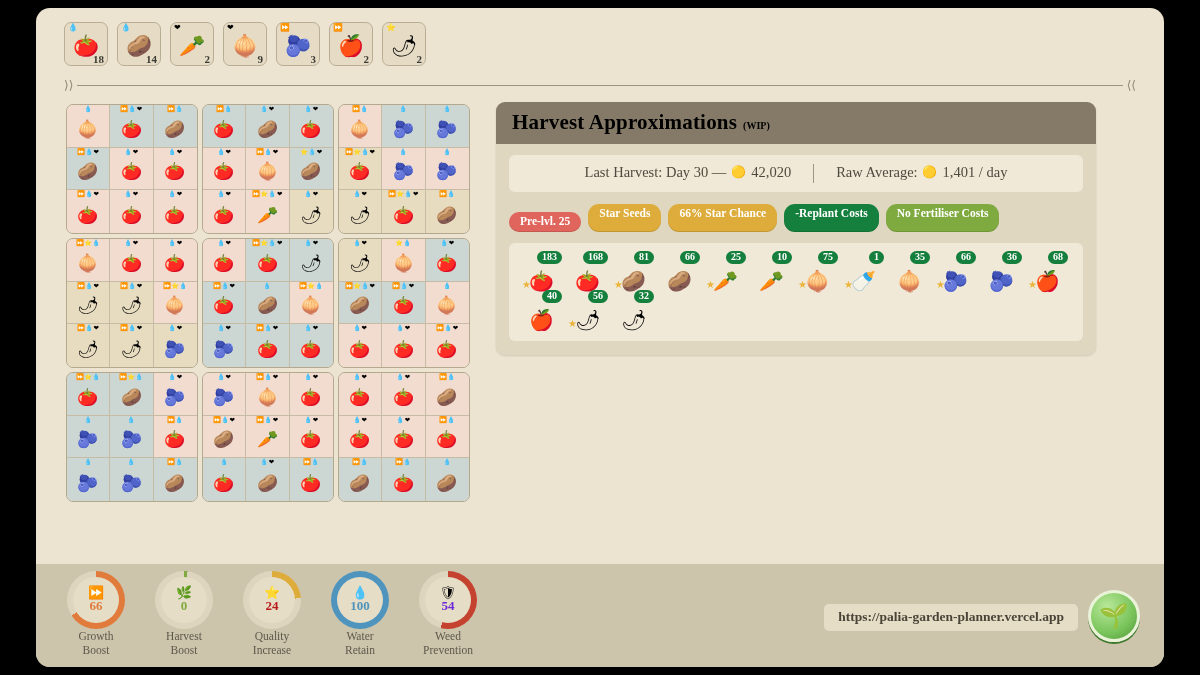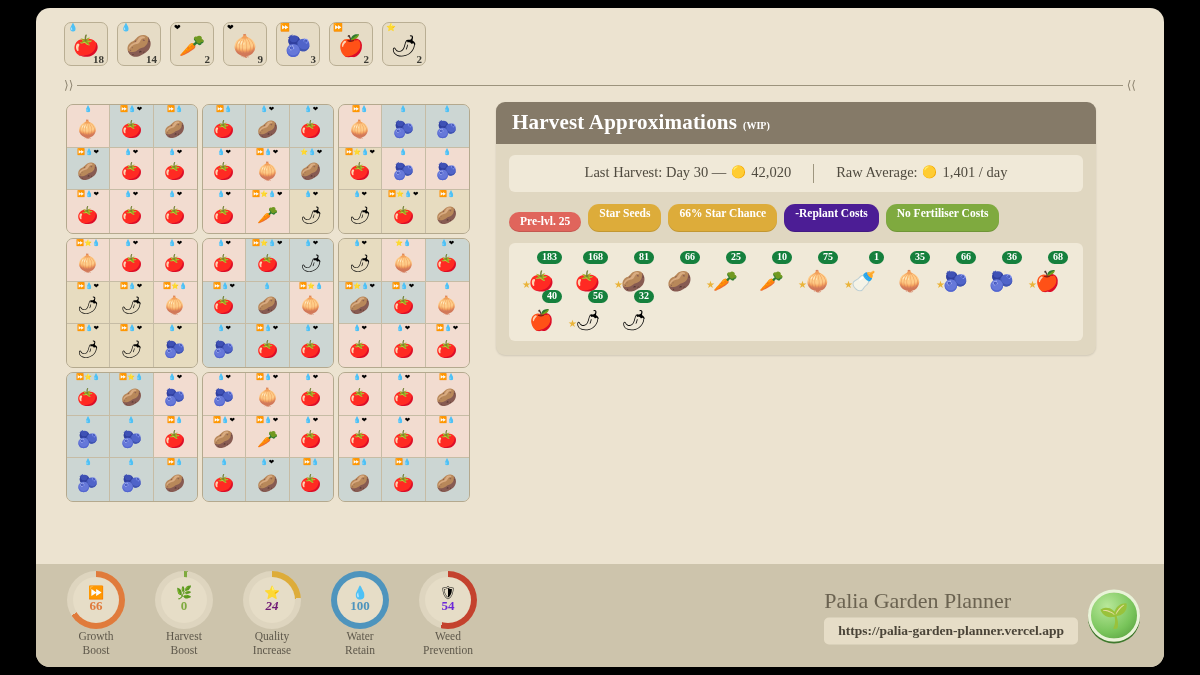--- a/index.html
+++ b/index.html
@@ -107,21 +107,21 @@
     flex: 1 1 auto;
     max-width: 600px;
     border-radius: 9px;
     overflow: hidden;
     background: #e0d7c1;
     box-shadow: 0 1px 2px rgba(0,0,0,.12);
   }
   .panel-head {
     background: #857a68;
     padding: 8px 16px 9px 16px;
-    color: #ffffff;
+    color: #000000;
     display: flex; align-items: baseline; gap: 6px;
   }
   .panel-head .ttl { font-size: 21px; font-weight: bold; letter-spacing:.2px;}
   .panel-head .wip { font-size: 10px; font-weight: bold; }
   .panel-body { padding: 11px 13px 14px 13px; }
   .summary {
     background: #f0e9d8;
     border-radius: 6px;
     padding: 9px 10px;
     display: flex; align-items: flex-start; justify-content: center; gap: 0px;
@@ -937,21 +937,21 @@
               <span>Raw Average:</span>
               <span class="coin">🟡</span>
               <span>1,401 / day</span>
             </div>
           </div>
 
           <div class="chips" id="chips">
               <div class="chip" style="background: rgb(224, 101, 92); margin-top: 8px;">Pre-lvl. 25</div>
               <div class="chip" style="background: rgb(221, 172, 58);">Star Seeds</div>
               <div class="chip" style="background: rgb(221, 172, 58);">66% Star Chance</div>
-              <div class="chip" style="background: #4c1d95;">-Replant Costs</div>
+              <div class="chip" style="background: #15803d;">-Replant Costs</div>
               <div class="chip" style="background: rgb(127, 170, 63);">No Fertiliser Costs</div>
             </div>
 
           <div class="harvest-box">
             <div class="hrow" id="hrow">
                 <div class="hitem">
                   <span class="hglyph">🍅</span>
                   <span class="hcount">183</span>
                   <span class="hstar">★</span>
                 </div>
@@ -1047,21 +1047,21 @@
               <span class="gval" style="color:#7faa3f;">0</span>
             </div>
           </div>
           <div class="slabel">Harvest<br>Boost</div>
         </div>
         <div class="stat">
           <div class="gauge">
             <div class="ring" style="background: conic-gradient(#ddac3a 86.4deg, #ded5bf 86.4deg);"></div>
             <div class="inner">
               <span class="gicon">⭐</span>
-              <span class="gval" style="color:#701a75;font-style:italic;">24</span>
+              <span class="gval" style="color:#b91c1c;">24</span>
             </div>
           </div>
           <div class="slabel">Quality<br>Increase</div>
         </div>
         <div class="stat">
           <div class="gauge">
             <div class="ring" style="background: conic-gradient(#4e94bd 360deg, #ded5bf 360deg);"></div>
             <div class="inner">
               <span class="gicon">💧</span>
               <span class="gval" style="color:#4e94bd;">100</span>
@@ -1077,23 +1077,20 @@
               <span class="gval" style="color:#6d28d9;">54</span>
             </div>
           </div>
           <div class="slabel">Weed<br>Prevention</div>
         </div>
       </div>
 
     <div class="brand">
       <div class="brand-stack">
         <div>
-          <div class="brand-row">
-            <span class="brand-name">Palia Garden Planner</span>
-          </div>
           <div class="brand-url">https://palia-garden-planner.vercel.app</div>
         </div>
         <div class="logo">🌱</div>
       </div>
     </div>
   </div>
 
 </div>
 
 </body></html>

